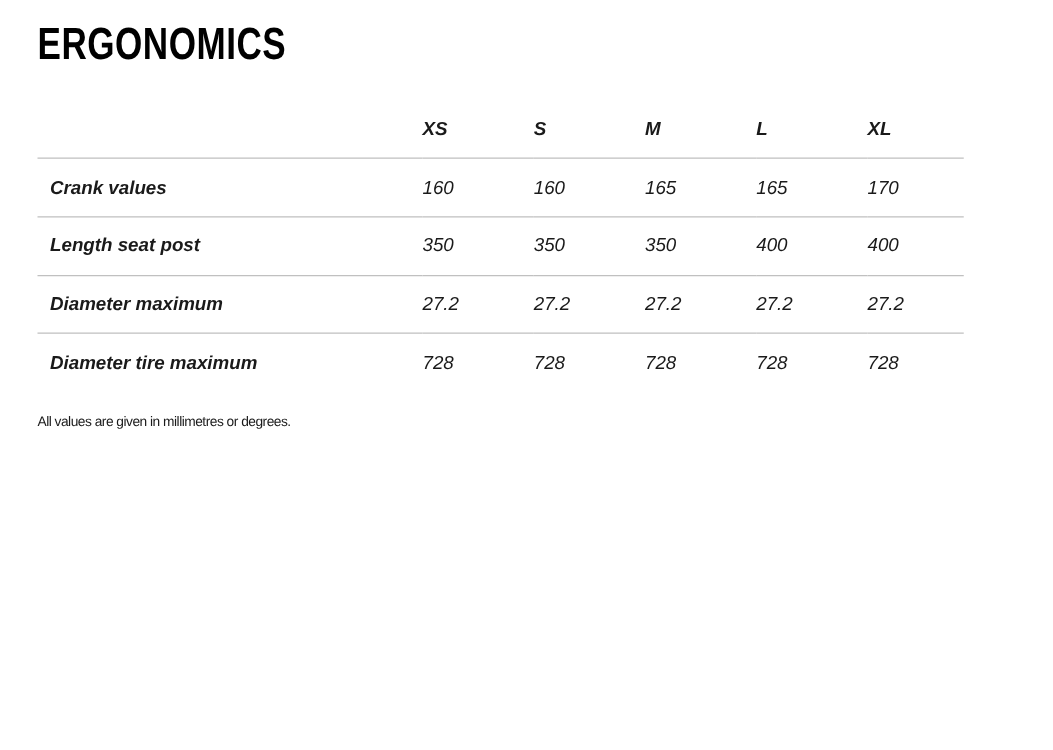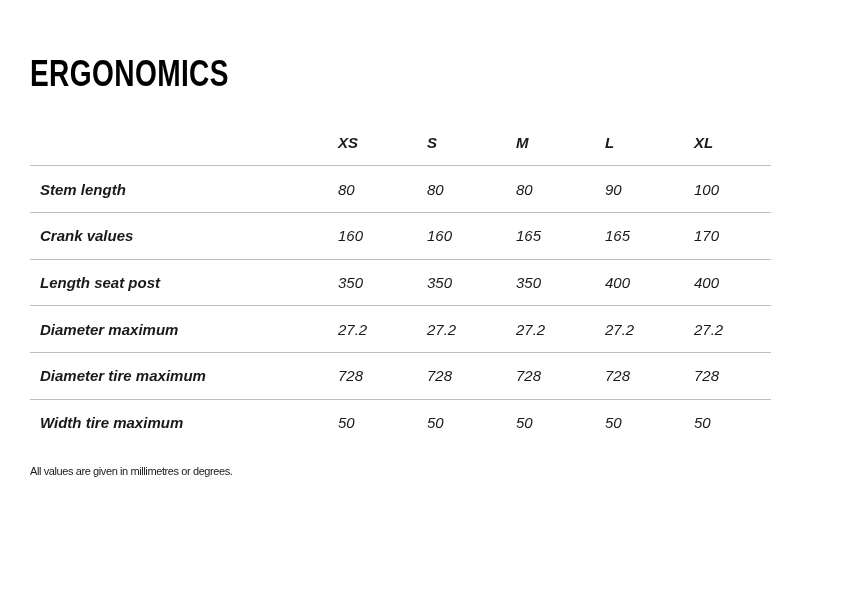--- a/index.html
+++ b/index.html
@@ -6,21 +6,20 @@
   html, body {
     width: 842px; height: 600px;
     background: #ffffff;
     font-family: "Liberation Sans", sans-serif;
     color: #1a1a1a;
     overflow: hidden;
   }
   .content {
     padding-left: 30px;
     padding-top: 15px;
-    margin-top: 39px;
   }
   h1.page-title {
     font-size: 36px;
     font-weight: 700;
     line-height: 40px;
     color: #000000;
     letter-spacing: 0.5px;
     transform: scaleX(0.78);
     transform-origin: left center;
     white-space: nowrap;
@@ -83,28 +82,20 @@
         <th></th>
         <th>XS</th>
         <th>S</th>
         <th>M</th>
         <th>L</th>
         <th>XL</th>
       </tr>
     </thead>
     <tbody>
       <tr>
-        <td class="row-label">Stem length</td>
-        <td>80</td>
-        <td>80</td>
-        <td>80</td>
-        <td>90</td>
-        <td>100</td>
-      </tr>
-      <tr>
         <td class="row-label">Crank values</td>
         <td>160</td>
         <td>160</td>
         <td>165</td>
         <td>165</td>
         <td>170</td>
       </tr>
       <tr>
         <td class="row-label">Length seat post</td>
         <td>350</td>
@@ -122,26 +113,18 @@
         <td>27.2</td>
       </tr>
       <tr>
         <td class="row-label">Diameter tire maximum</td>
         <td>728</td>
         <td>728</td>
         <td>728</td>
         <td>728</td>
         <td>728</td>
       </tr>
-      <tr>
-        <td class="row-label">Width tire maximum</td>
-        <td>50</td>
-        <td>50</td>
-        <td>50</td>
-        <td>50</td>
-        <td>50</td>
-      </tr>
     </tbody>
   </table>
 
   <div class="footnote">All values are given in millimetres or degrees.</div>
 
 </div>
 
 </body></html>

